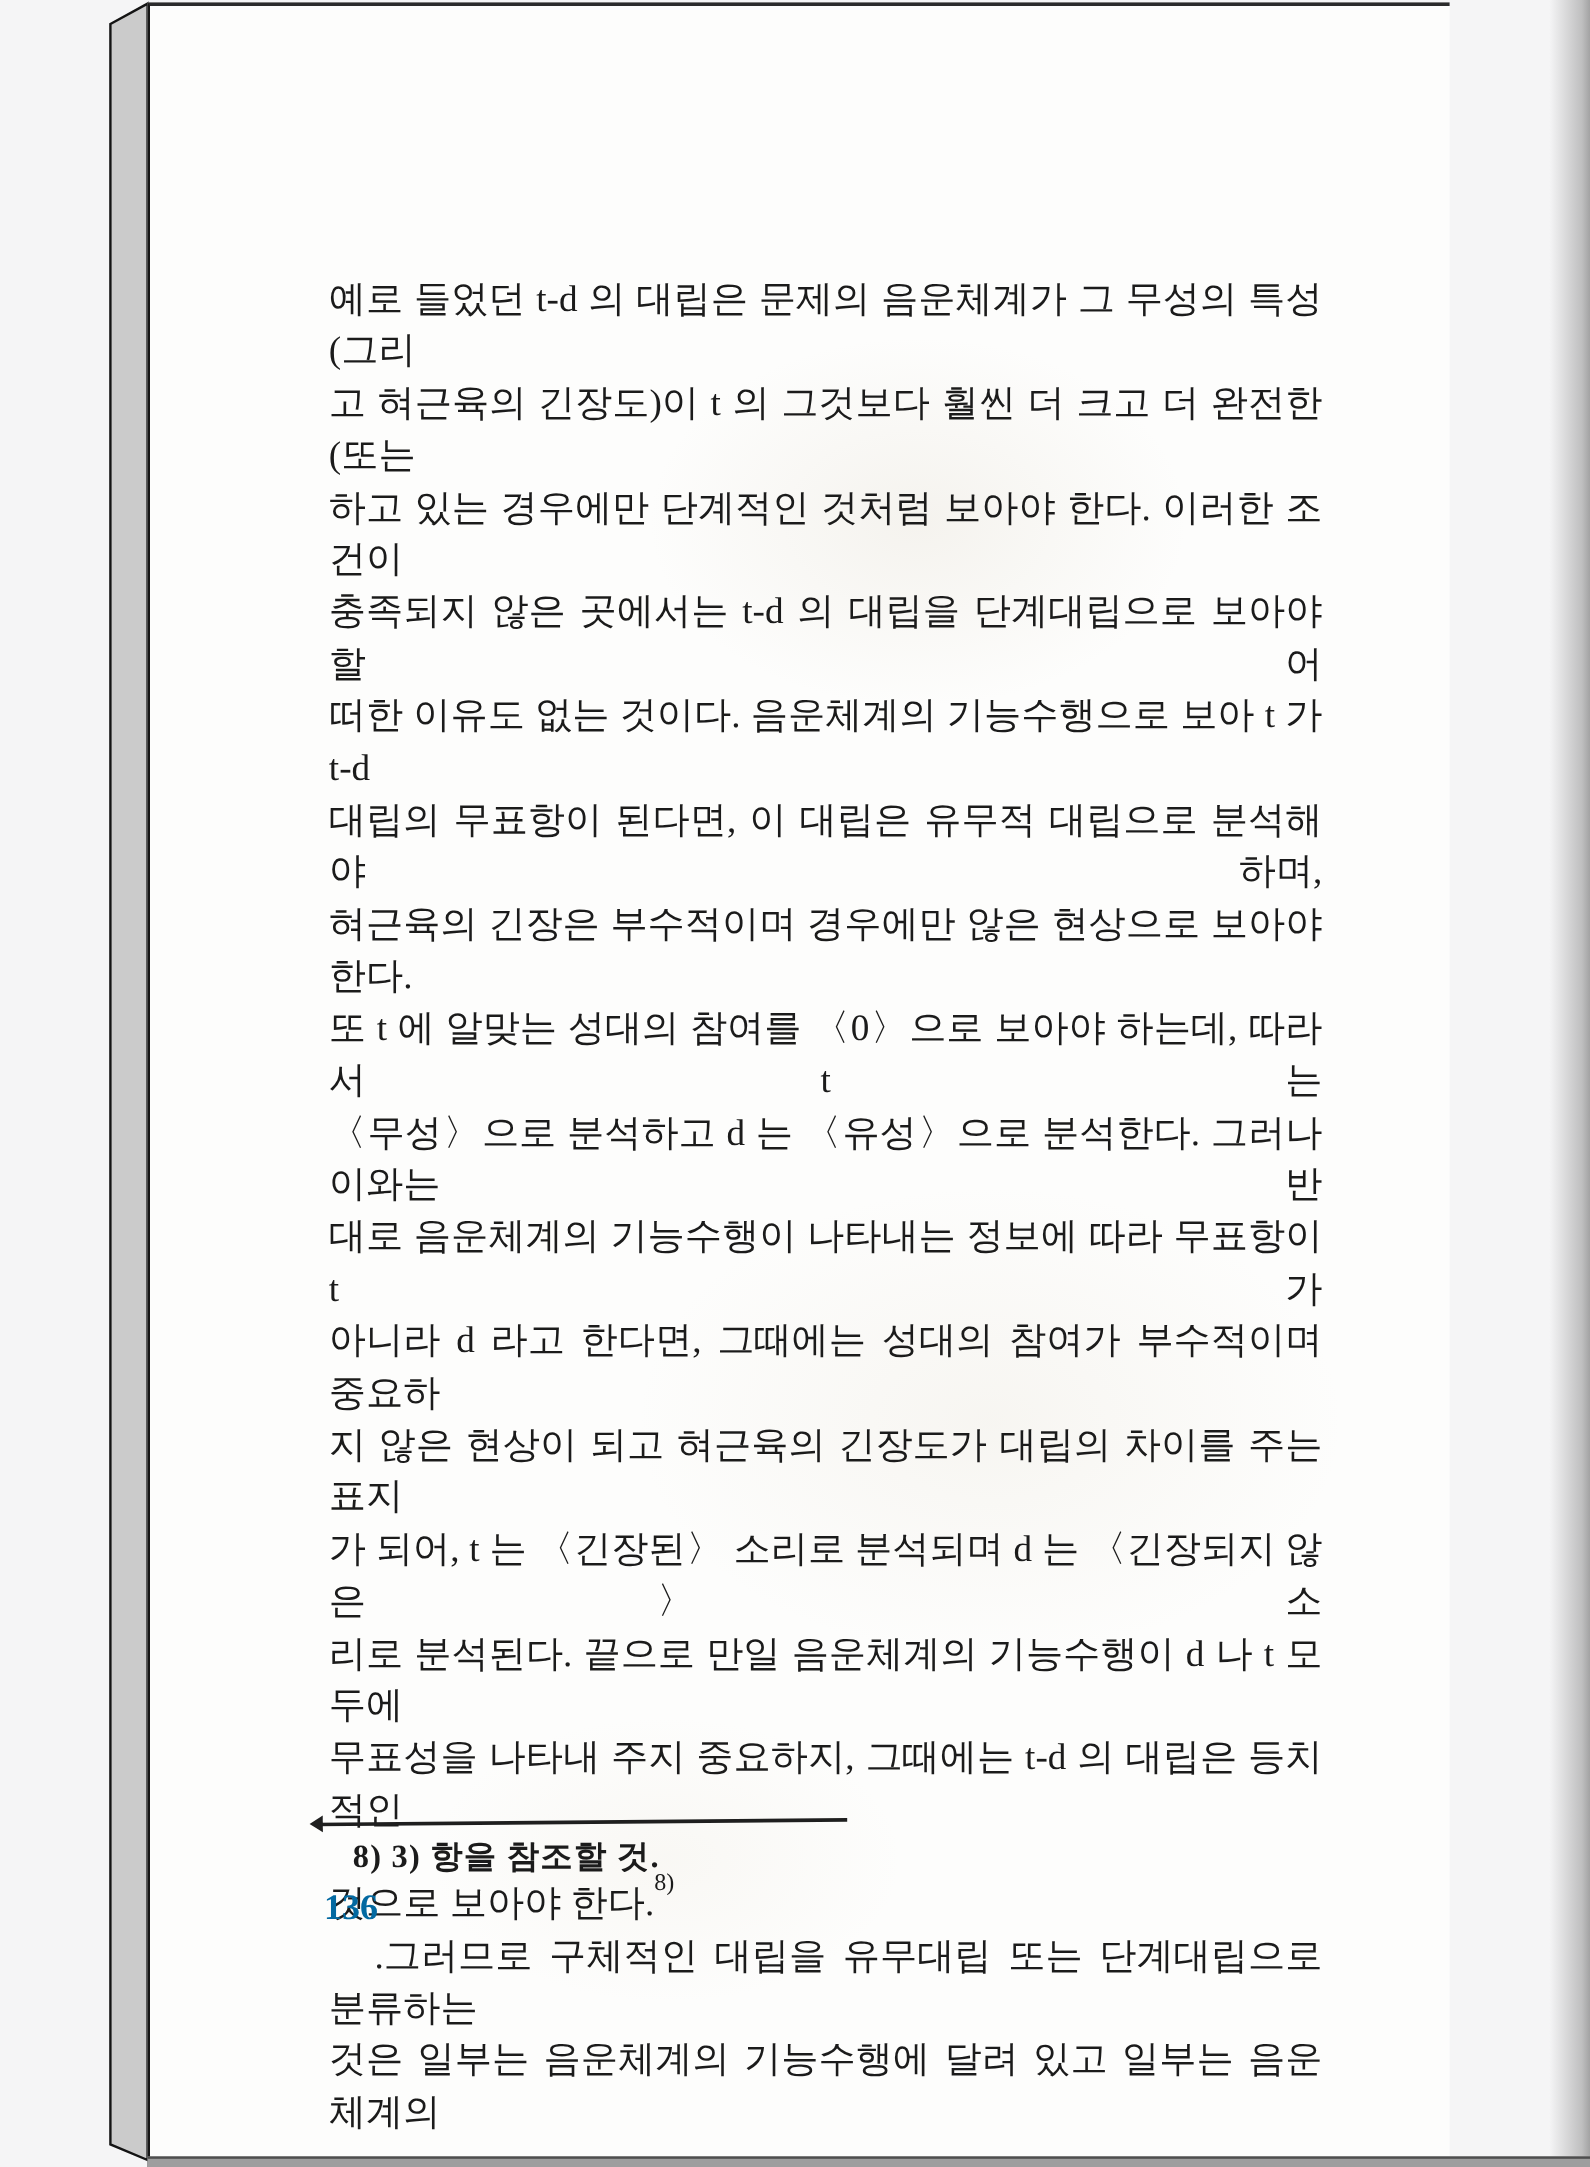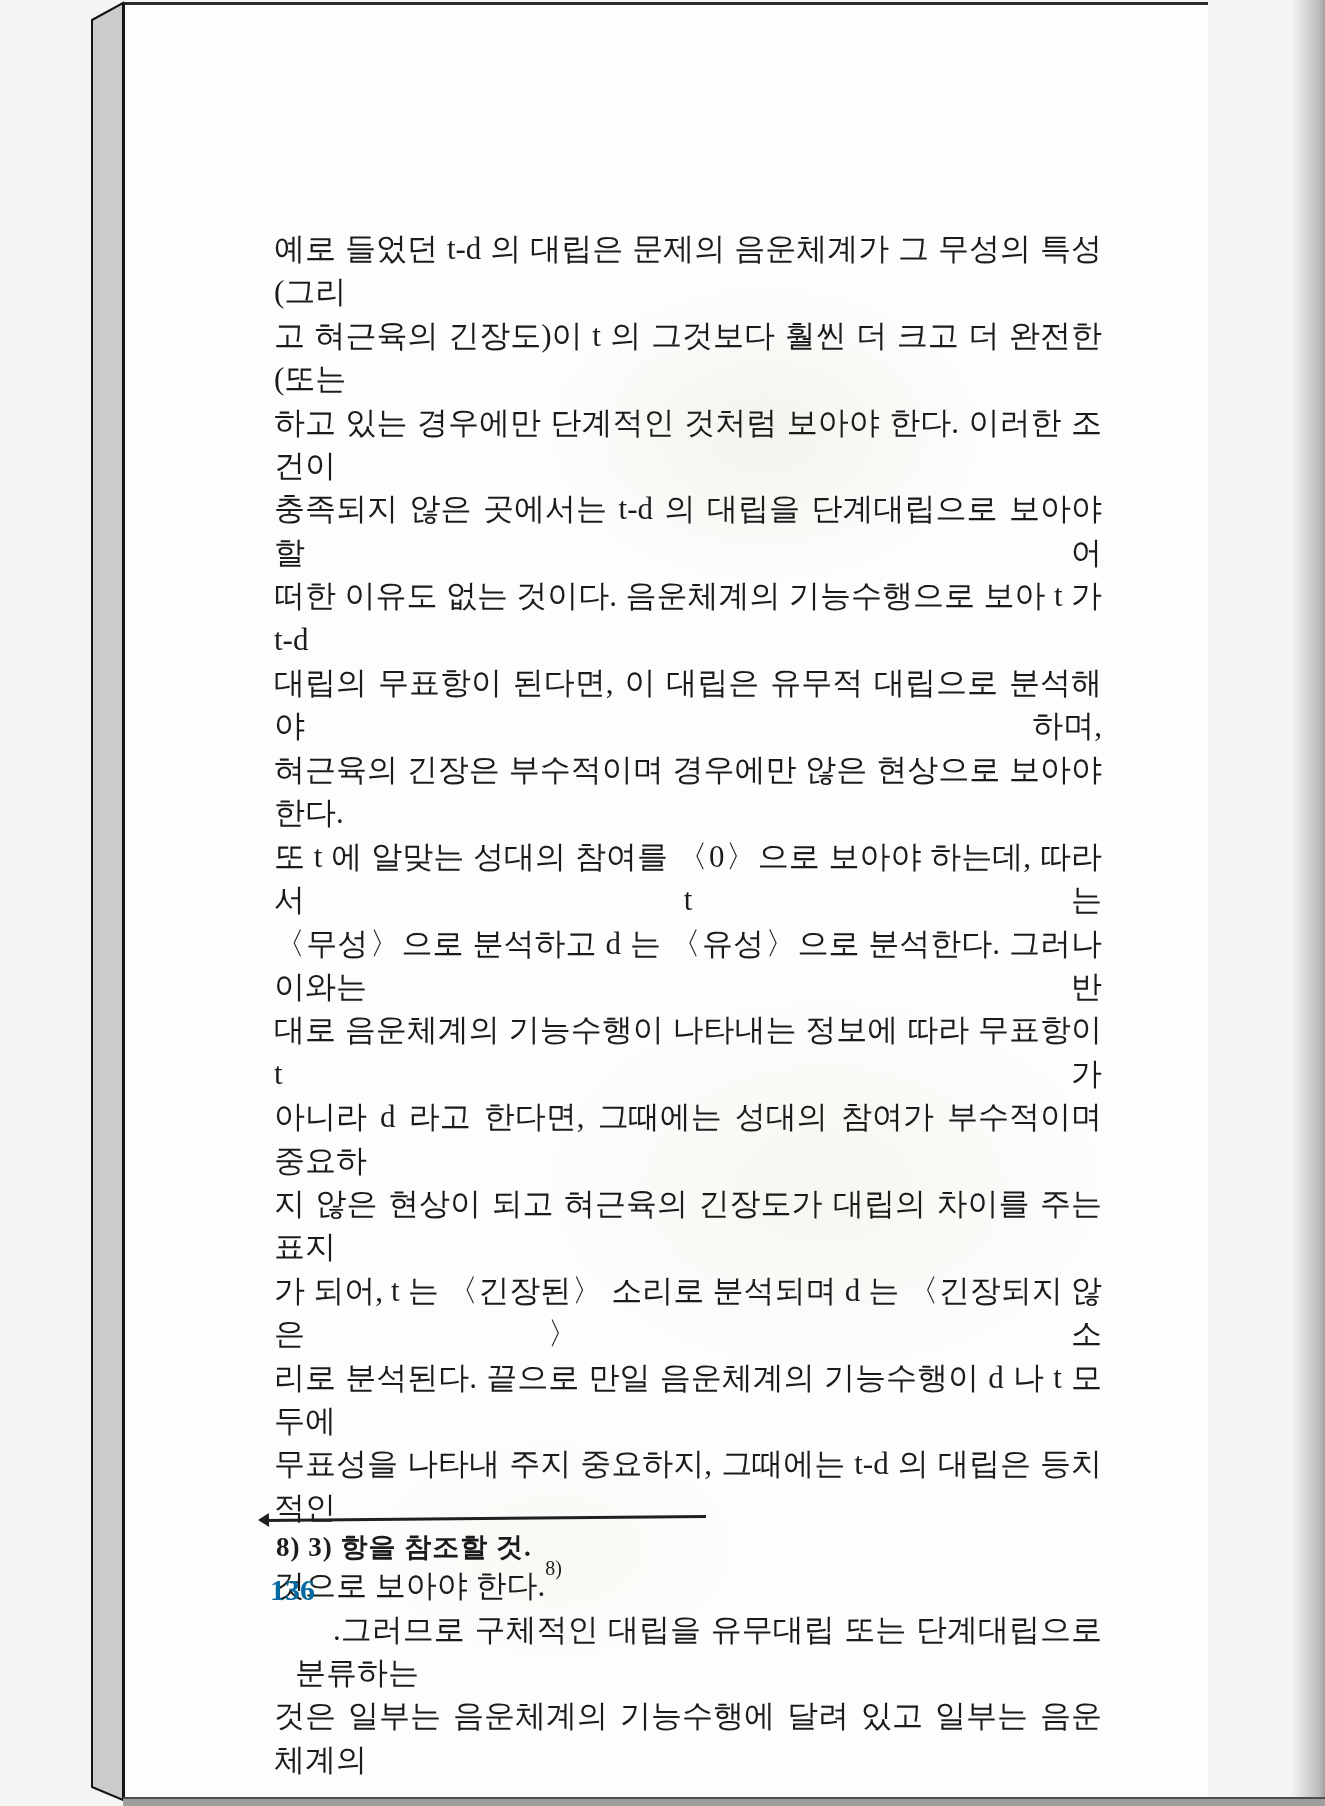--- a/index.html
+++ b/index.html
@@ -28,21 +28,21 @@
       radial-gradient(ellipse 320px 220px at 640px 430px, rgba(212,202,182,0.20), transparent 70%),
       radial-gradient(ellipse 420px 280px at 700px 1180px, rgba(216,206,186,0.16), transparent 70%),
       radial-gradient(ellipse 280px 170px at 430px 1545px, rgba(222,212,192,0.13), transparent 70%);
   }
   .text-block {
     position:absolute; left:272px; top:224px; width:828px;
     font-size:31px; line-height:43.4px; color:#1b1b1b;
   }
   .text-line { text-align:justify; text-align-last:justify; }
   .text-line.no-stretch { text-align-last:left;margin-top:35px; }
-  .text-line.indent { text-indent:38px;margin-left:21px; }
+  .text-line.indent { text-indent:38px; }
   .text-line sup { font-size:20px; position:relative; top:-10px; line-height:0; }
   .footnote-rule {
     position:absolute; left:262px; top:1514px; width:442px; height:3px;
     background:#1f1f1f; transform:rotate(-0.5deg);
   }
   .footnote-rule::before {
     content:""; position:absolute; left:-13px; top:-6px;
     border:7px solid transparent; border-right:11px solid #1f1f1f;
   }
   .footnote {
@@ -81,19 +81,19 @@
         <div class="text-line">지 않은 현상이 되고 혀근육의 긴장도가 대립의 차이를 주는 표지</div>
         <div class="text-line">가 되어, t 는 〈긴장된〉 소리로 분석되며 d 는 〈긴장되지 않은〉 소</div>
         <div class="text-line">리로 분석된다. 끝으로 만일 음운체계의 기능수행이 d 나 t 모두에</div>
         <div class="text-line">무표성을 나타내 주지 중요하지, 그때에는 t-d 의 대립은 등치적인</div>
         <div class="text-line no-stretch">것으로 보아야 한다.<sup>8)</sup></div>
         <div class="text-line indent">.그러므로 구체적인 대립을 유무대립 또는 단계대립으로 분류하는</div>
         <div class="text-line">것은 일부는 음운체계의 기능수행에 달려 있고 일부는 음운체계의</div>
       </div>
 
     <div class="footnote-rule" style="left:139px; top:1512px;"></div>
-    <div class="footnote" style="left:151px; top:1524px;">8) 3) 항을 참조할 것.</div>
+    <div class="footnote" style="left:169px; top:1524px;">8) 3) 항을 참조할 것.</div>
     <div class="page-number" style="left:145px; top:1568px;">136</div>
   </div>
 
   <div class="right-shade"></div>
   <div class="bottom-edge"></div>
 </div>
 
 </body></html>

